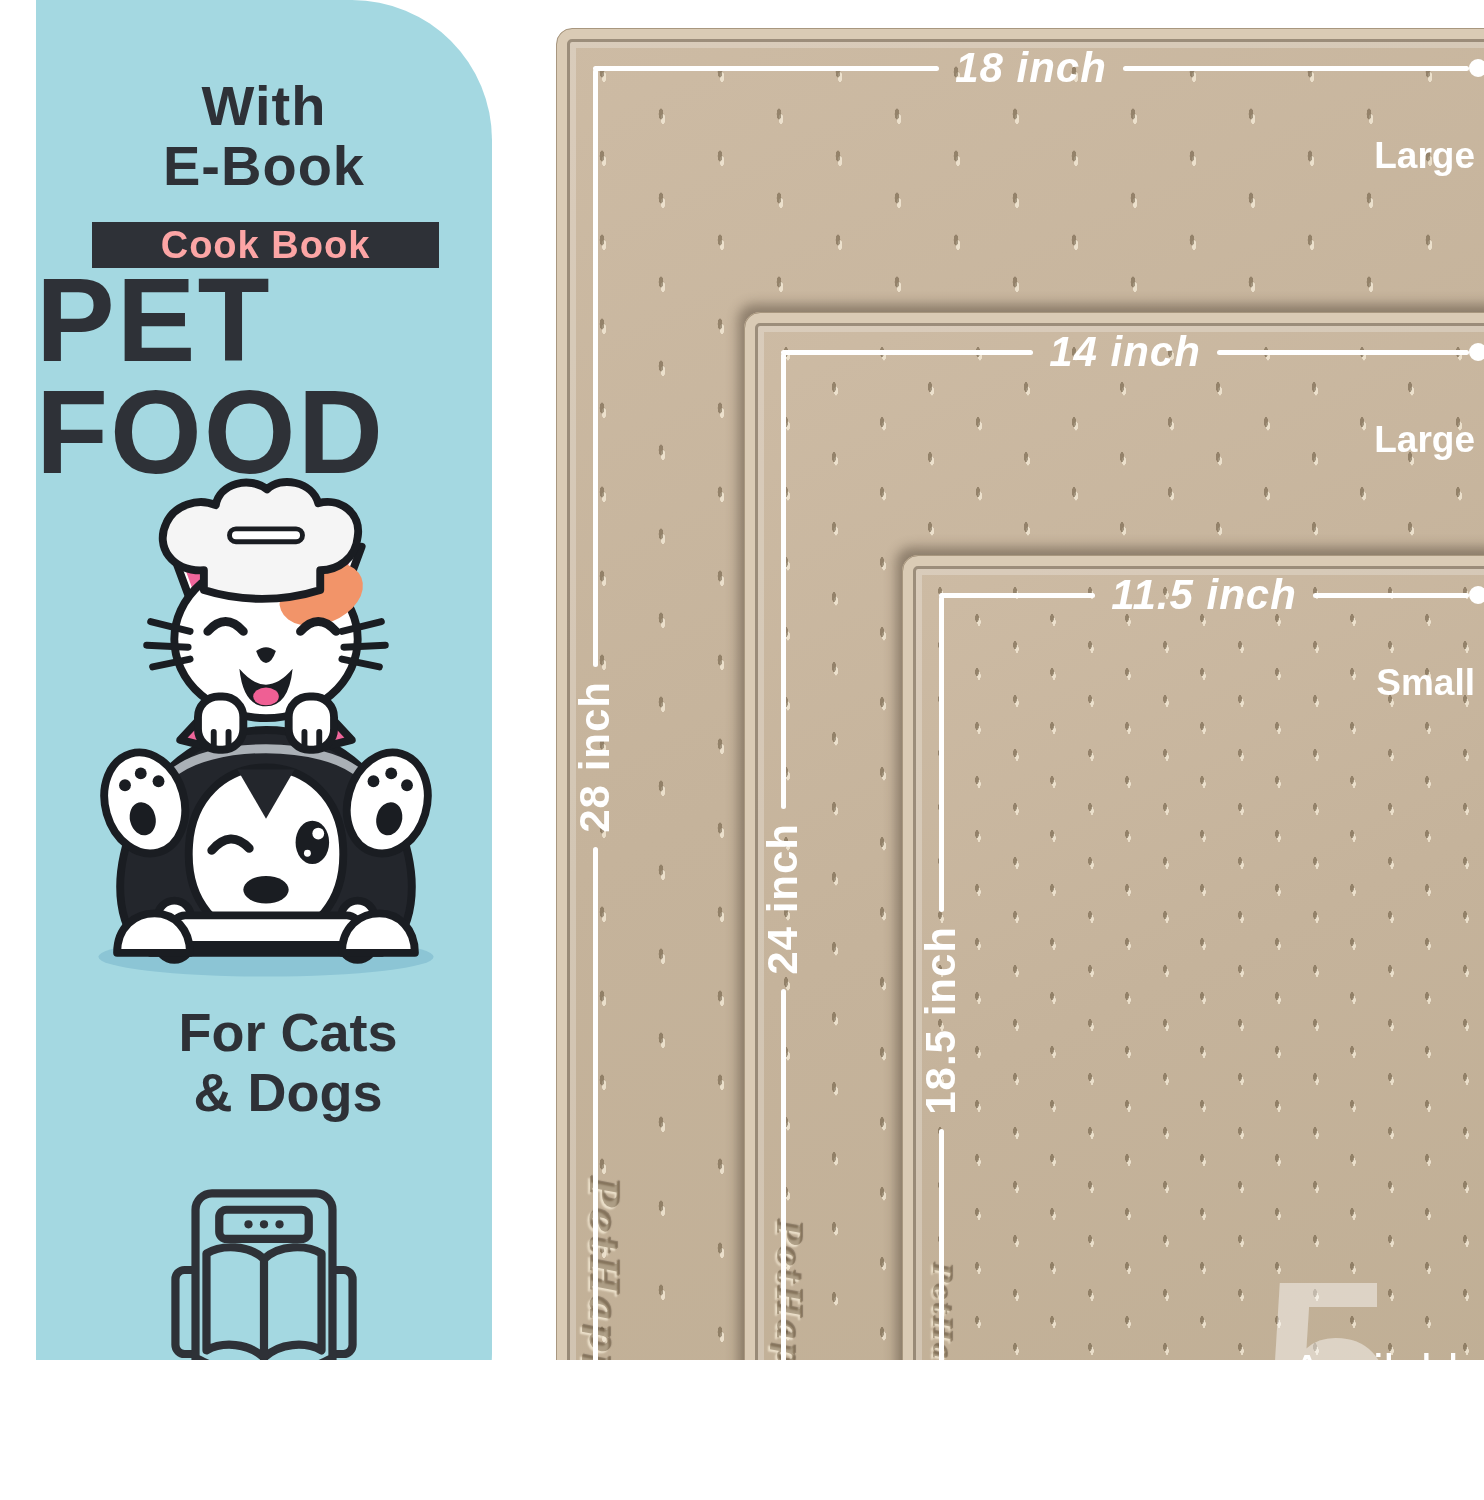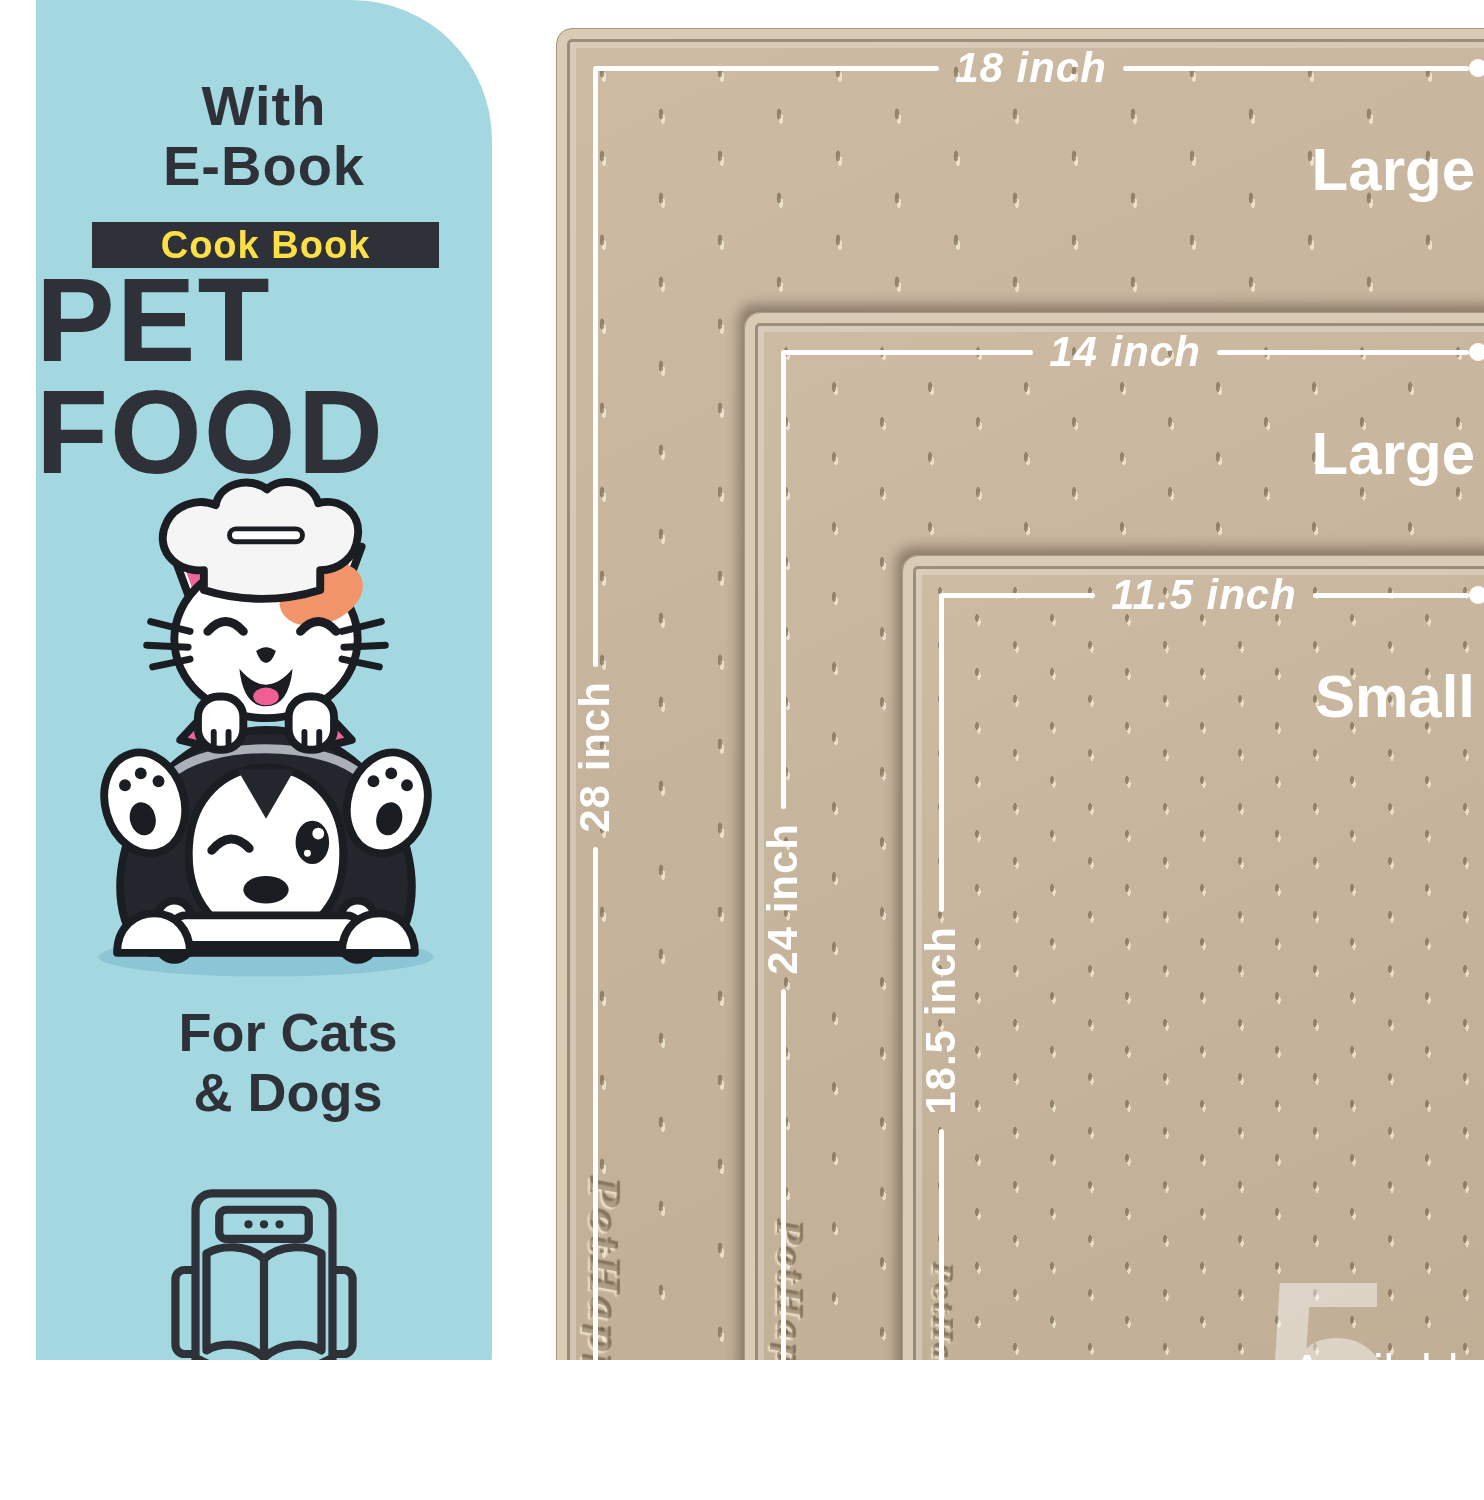--- a/index.html
+++ b/index.html
@@ -15,21 +15,21 @@
     background:#a4d8e1;border-radius:0 140px 140px 0;
   }
   .heading{
     position:absolute;top:76px;left:0;width:100%;text-align:center;
     font-size:56px;font-weight:700;color:#2e3137;line-height:1.07;letter-spacing:1px;
   }
   .badge{
     position:absolute;top:222px;left:56px;width:347px;height:46px;background:#2e3137;
     display:flex;align-items:center;justify-content:center;
   }
-  .badge span{color:#fde047;font-size:38px;font-weight:700;letter-spacing:1px;}
+  .badge span{color:#fca5a5;font-size:38px;font-weight:700;letter-spacing:1px;}
   .title{
     position:absolute;top:264px;left:0;width:100%;text-align:left;
     font-size:118px;font-weight:700;color:#2e3137;line-height:.95;letter-spacing:2px;
   }
   .subtitle{
     position:absolute;top:1002px;left:0;width:100%;text-align:center;
     font-size:54px;font-weight:700;color:#2e3137;line-height:1.12;padding-left:24px;
   }
   .illustration{position:absolute;left:18px;top:468px;width:424px;height:525px;}
   .ebook-icon{position:absolute;left:130px;top:1186px;width:196px;height:210px;}
@@ -88,21 +88,21 @@
   .dim-v{
     position:absolute;top:40px;bottom:16px;left:16px;width:44px;
     display:flex;flex-direction:column;align-items:center;z-index:6;
   }
   .vline{flex:1;width:5px;background:#ffffff;border-radius:3px;}
   .dim-text-v{
     writing-mode:vertical-rl;transform:rotate(180deg);padding:14px 0;
     font-size:42px;font-weight:700;color:#ffffff;letter-spacing:1px;
   }
   .dim-v .enddot{width:20px;height:20px;margin-top:2px;}
-  .size-label{position:absolute;top:106px;right:34px;font-size:60px;font-weight:700;color:#ffffff;z-index:6;}
+  .size-label{position:absolute;top:106px;right:34px;font-size:37px;font-weight:700;color:#ffffff;z-index:6;}
 
   
   .emboss{
     position:absolute;left:24px;bottom:40px;writing-mode:vertical-rl;z-index:4;
     font-family:"DejaVu Serif",serif;font-style:italic;font-weight:700;letter-spacing:2px;
     color:rgba(128,109,82,.55);
     text-shadow:2px 2px 2px rgba(243,233,212,.85),-1px -1px 1px rgba(70,56,40,.45);
   }
   .mat-large .emboss{font-size:40px;}
   .mat-medium .emboss{font-size:33px;}

